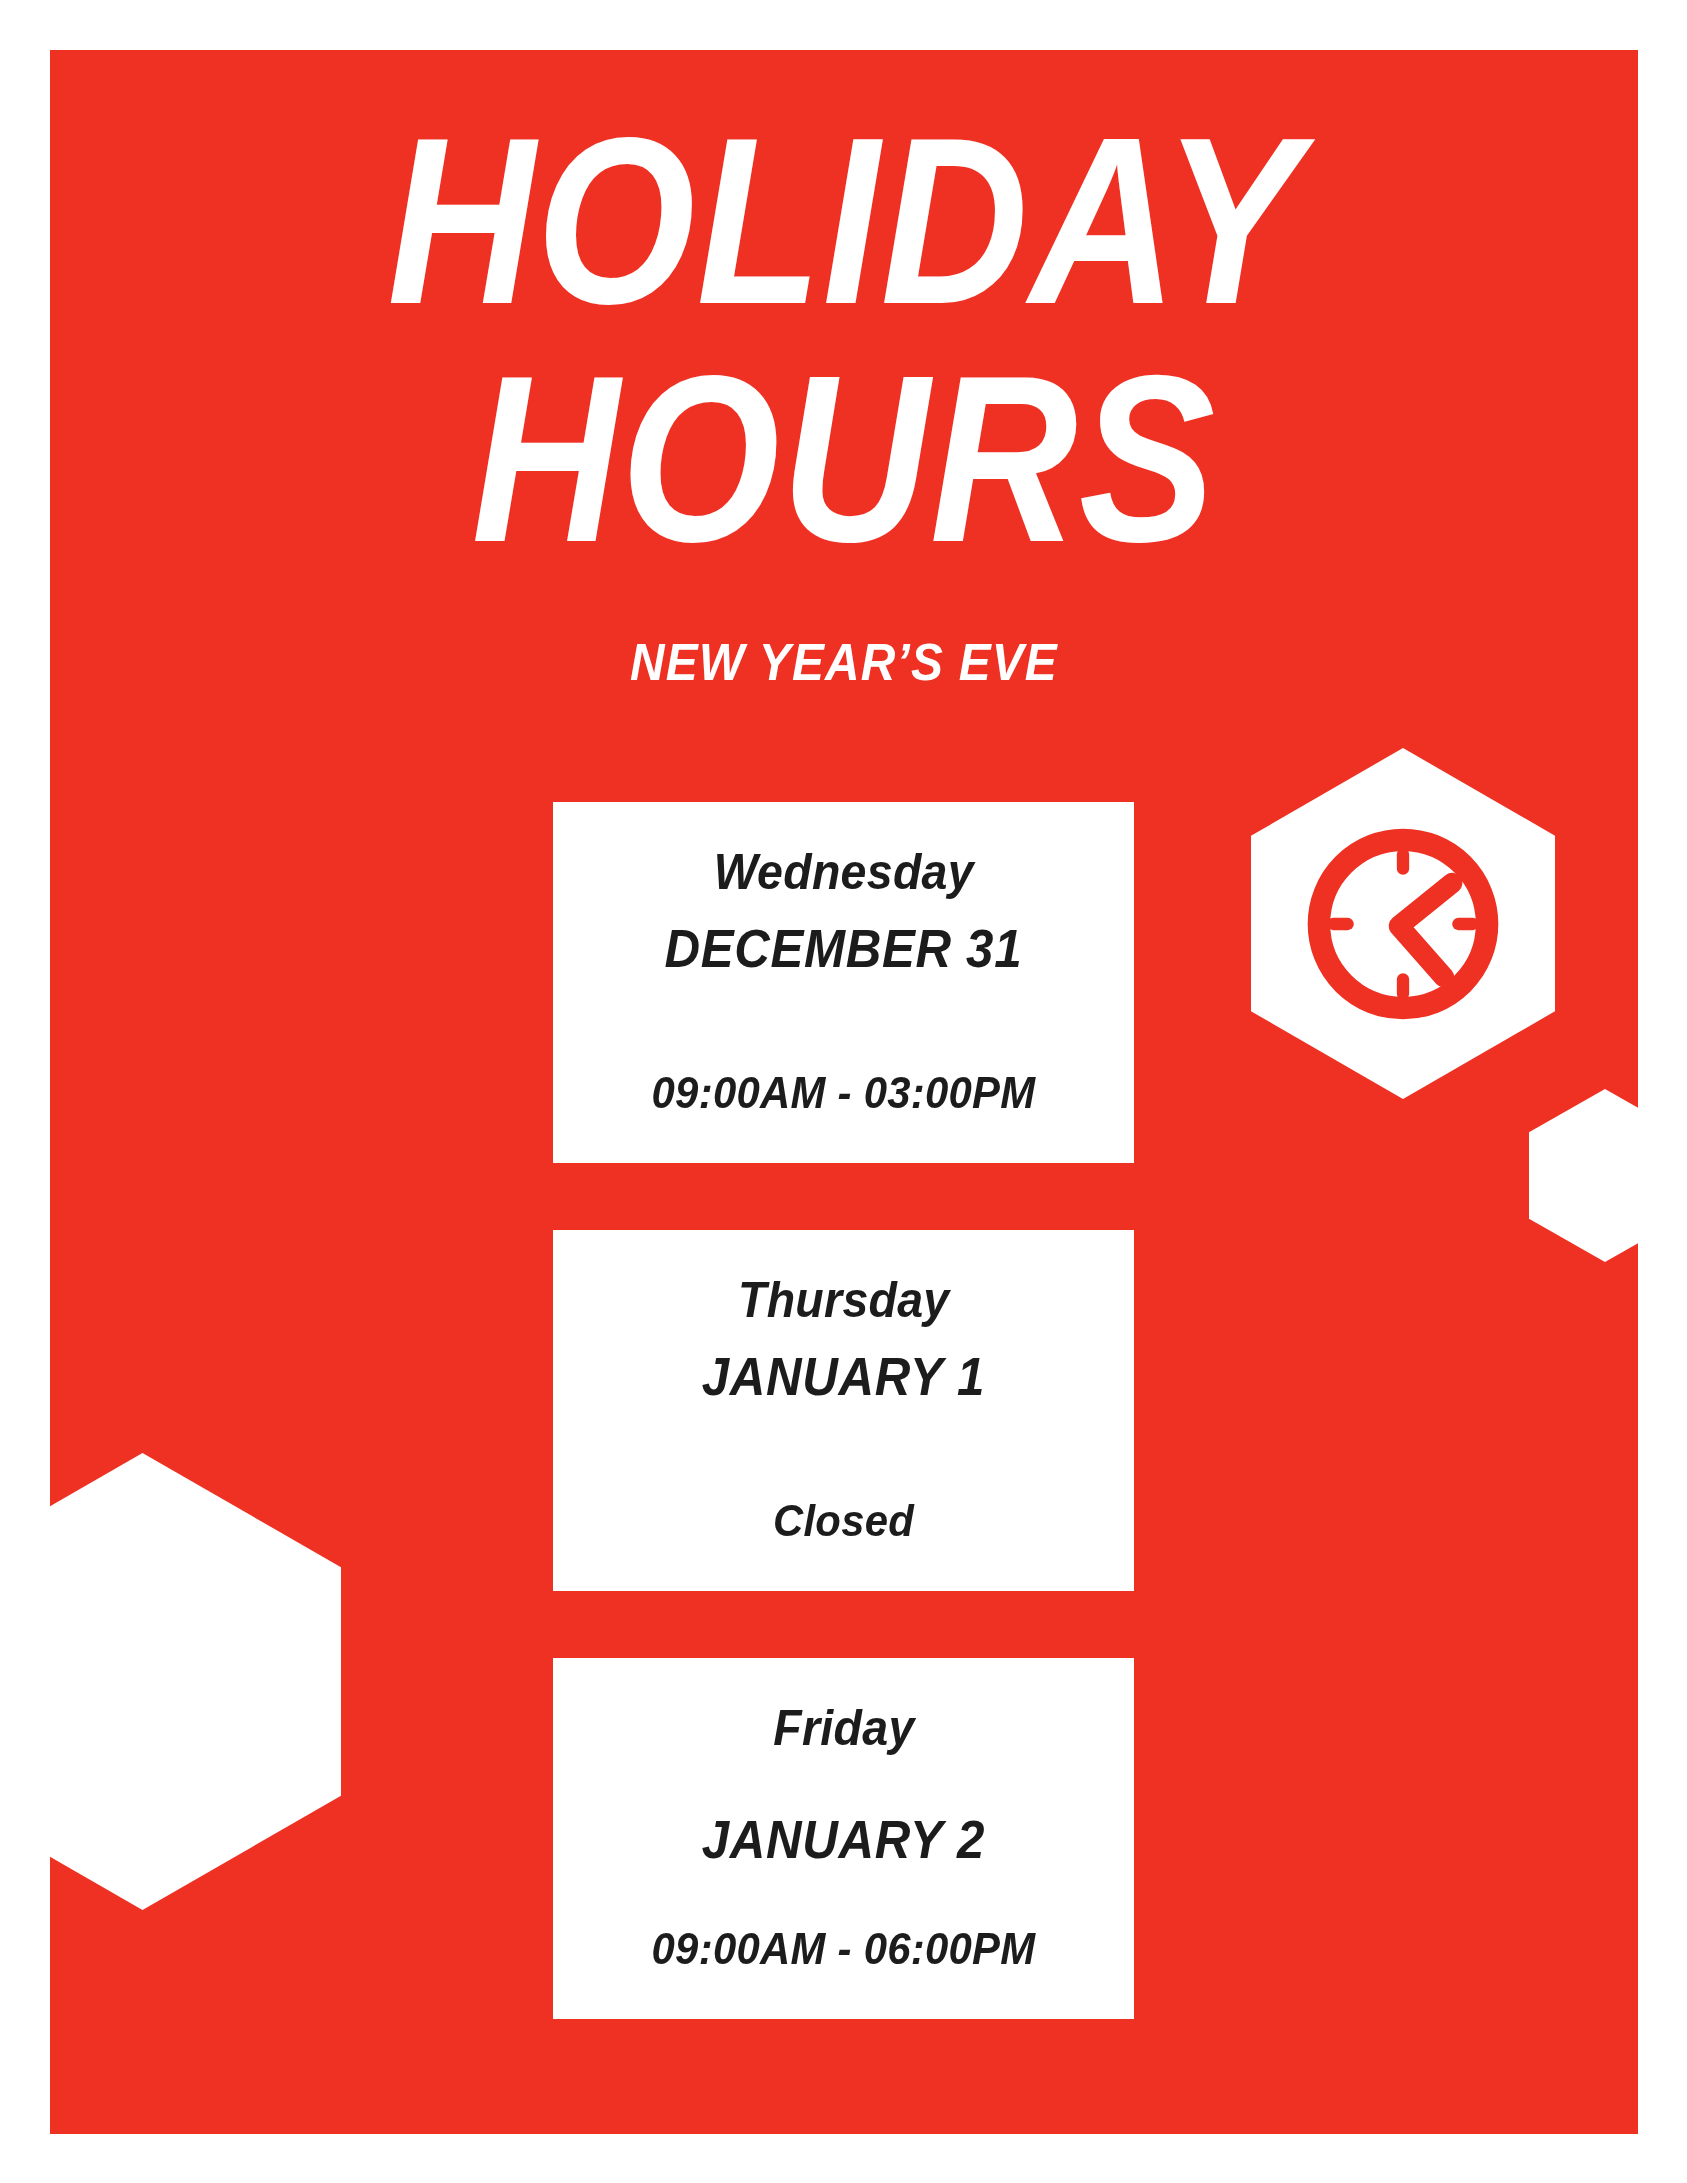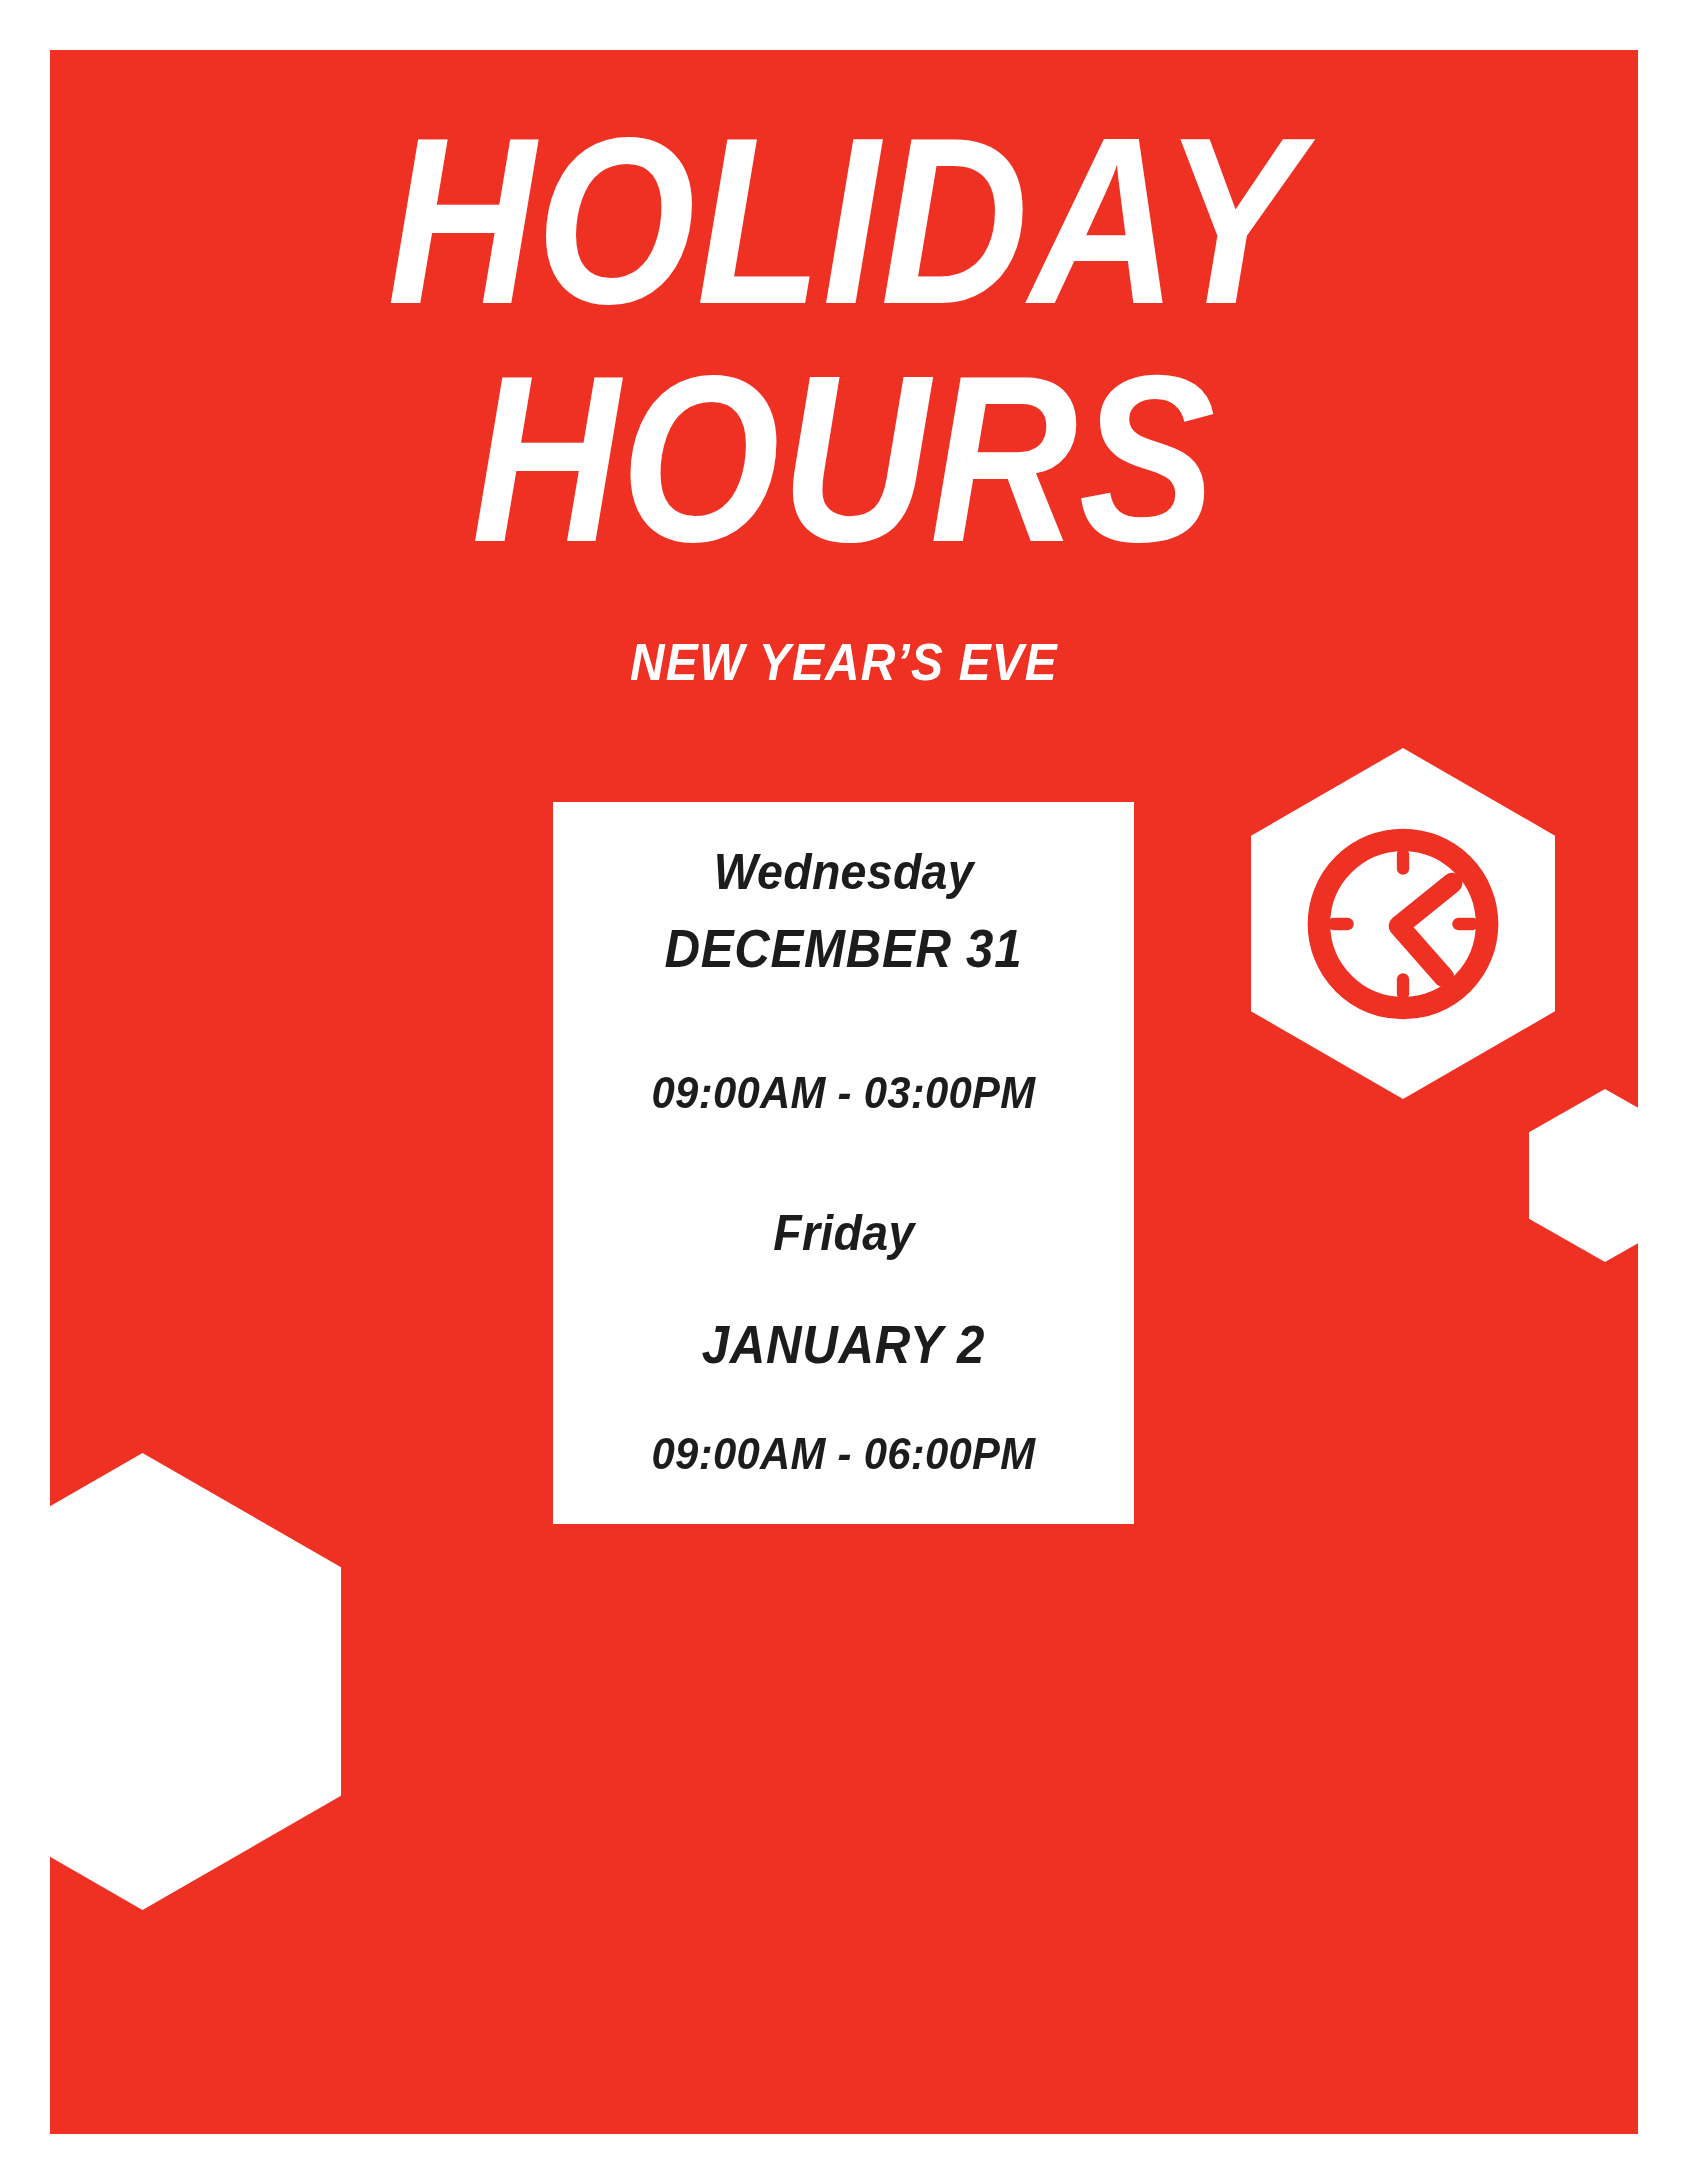--- a/index.html
+++ b/index.html
@@ -147,20 +147,21 @@
     position: absolute;
     left: 503px;   
     top: 752px;   
     width: 581px;
   }
   .card {
     position: relative;
     width: 581px;
     height: 361px;
     background: #ffffff;
+    margin-bottom: 67px;
     display: flex;
     flex-direction: column;
     align-items: center;
     justify-content: flex-start;
     box-sizing: border-box;
     padding-top: 45px;
   }
   .card:last-child { margin-bottom: 0; gap: 35px; }
 
   .card-day {
@@ -231,20 +232,25 @@
     <div class="hex hex-pointy hex-big-bl"></div>
 
     <div class="cards">
 
       <div class="card">
         <div class="card-day">Wednesday</div>
         <div class="card-date">DECEMBER 31</div>
         <div class="card-hours">09:00AM - 03:00PM</div>
       </div>
 
+      <div class="card">
+        <div class="card-day">Thursday</div>
+        <div class="card-date">JANUARY 1</div>
+        <div class="card-hours">Closed</div>
+      </div>
 
       <div class="card">
         <div class="card-day">Friday</div>
         <div class="card-date">JANUARY 2</div>
         <div class="card-hours">09:00AM - 06:00PM</div>
       </div>
 
     </div>
 
   </div>

